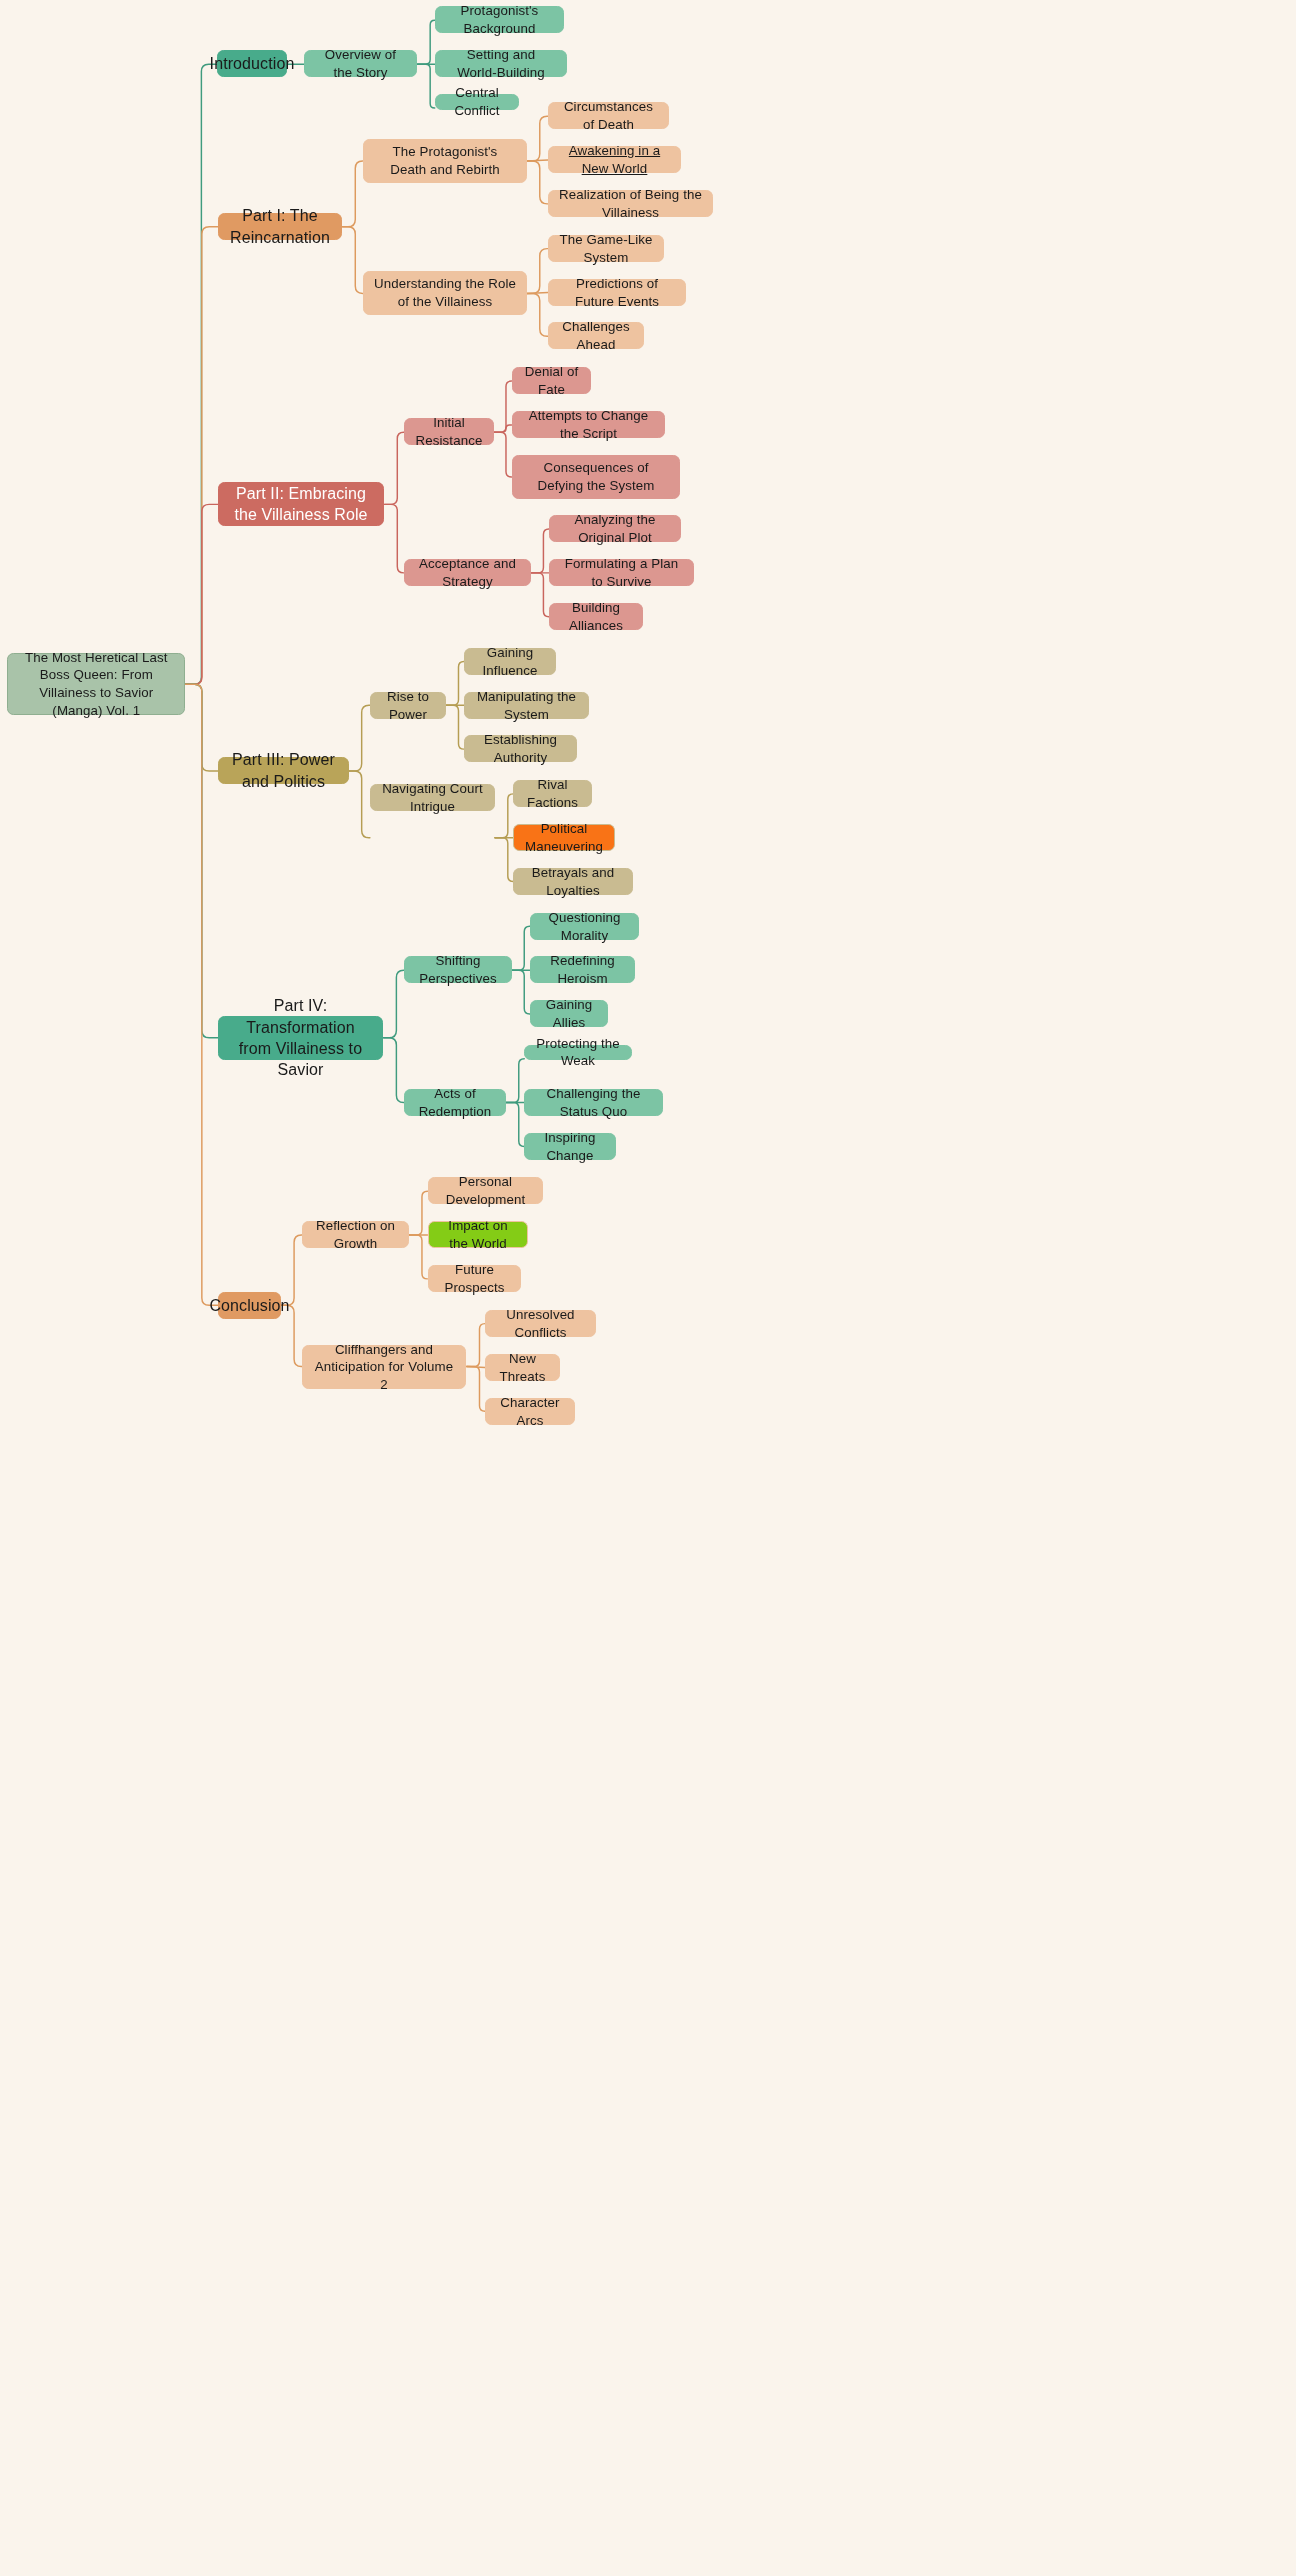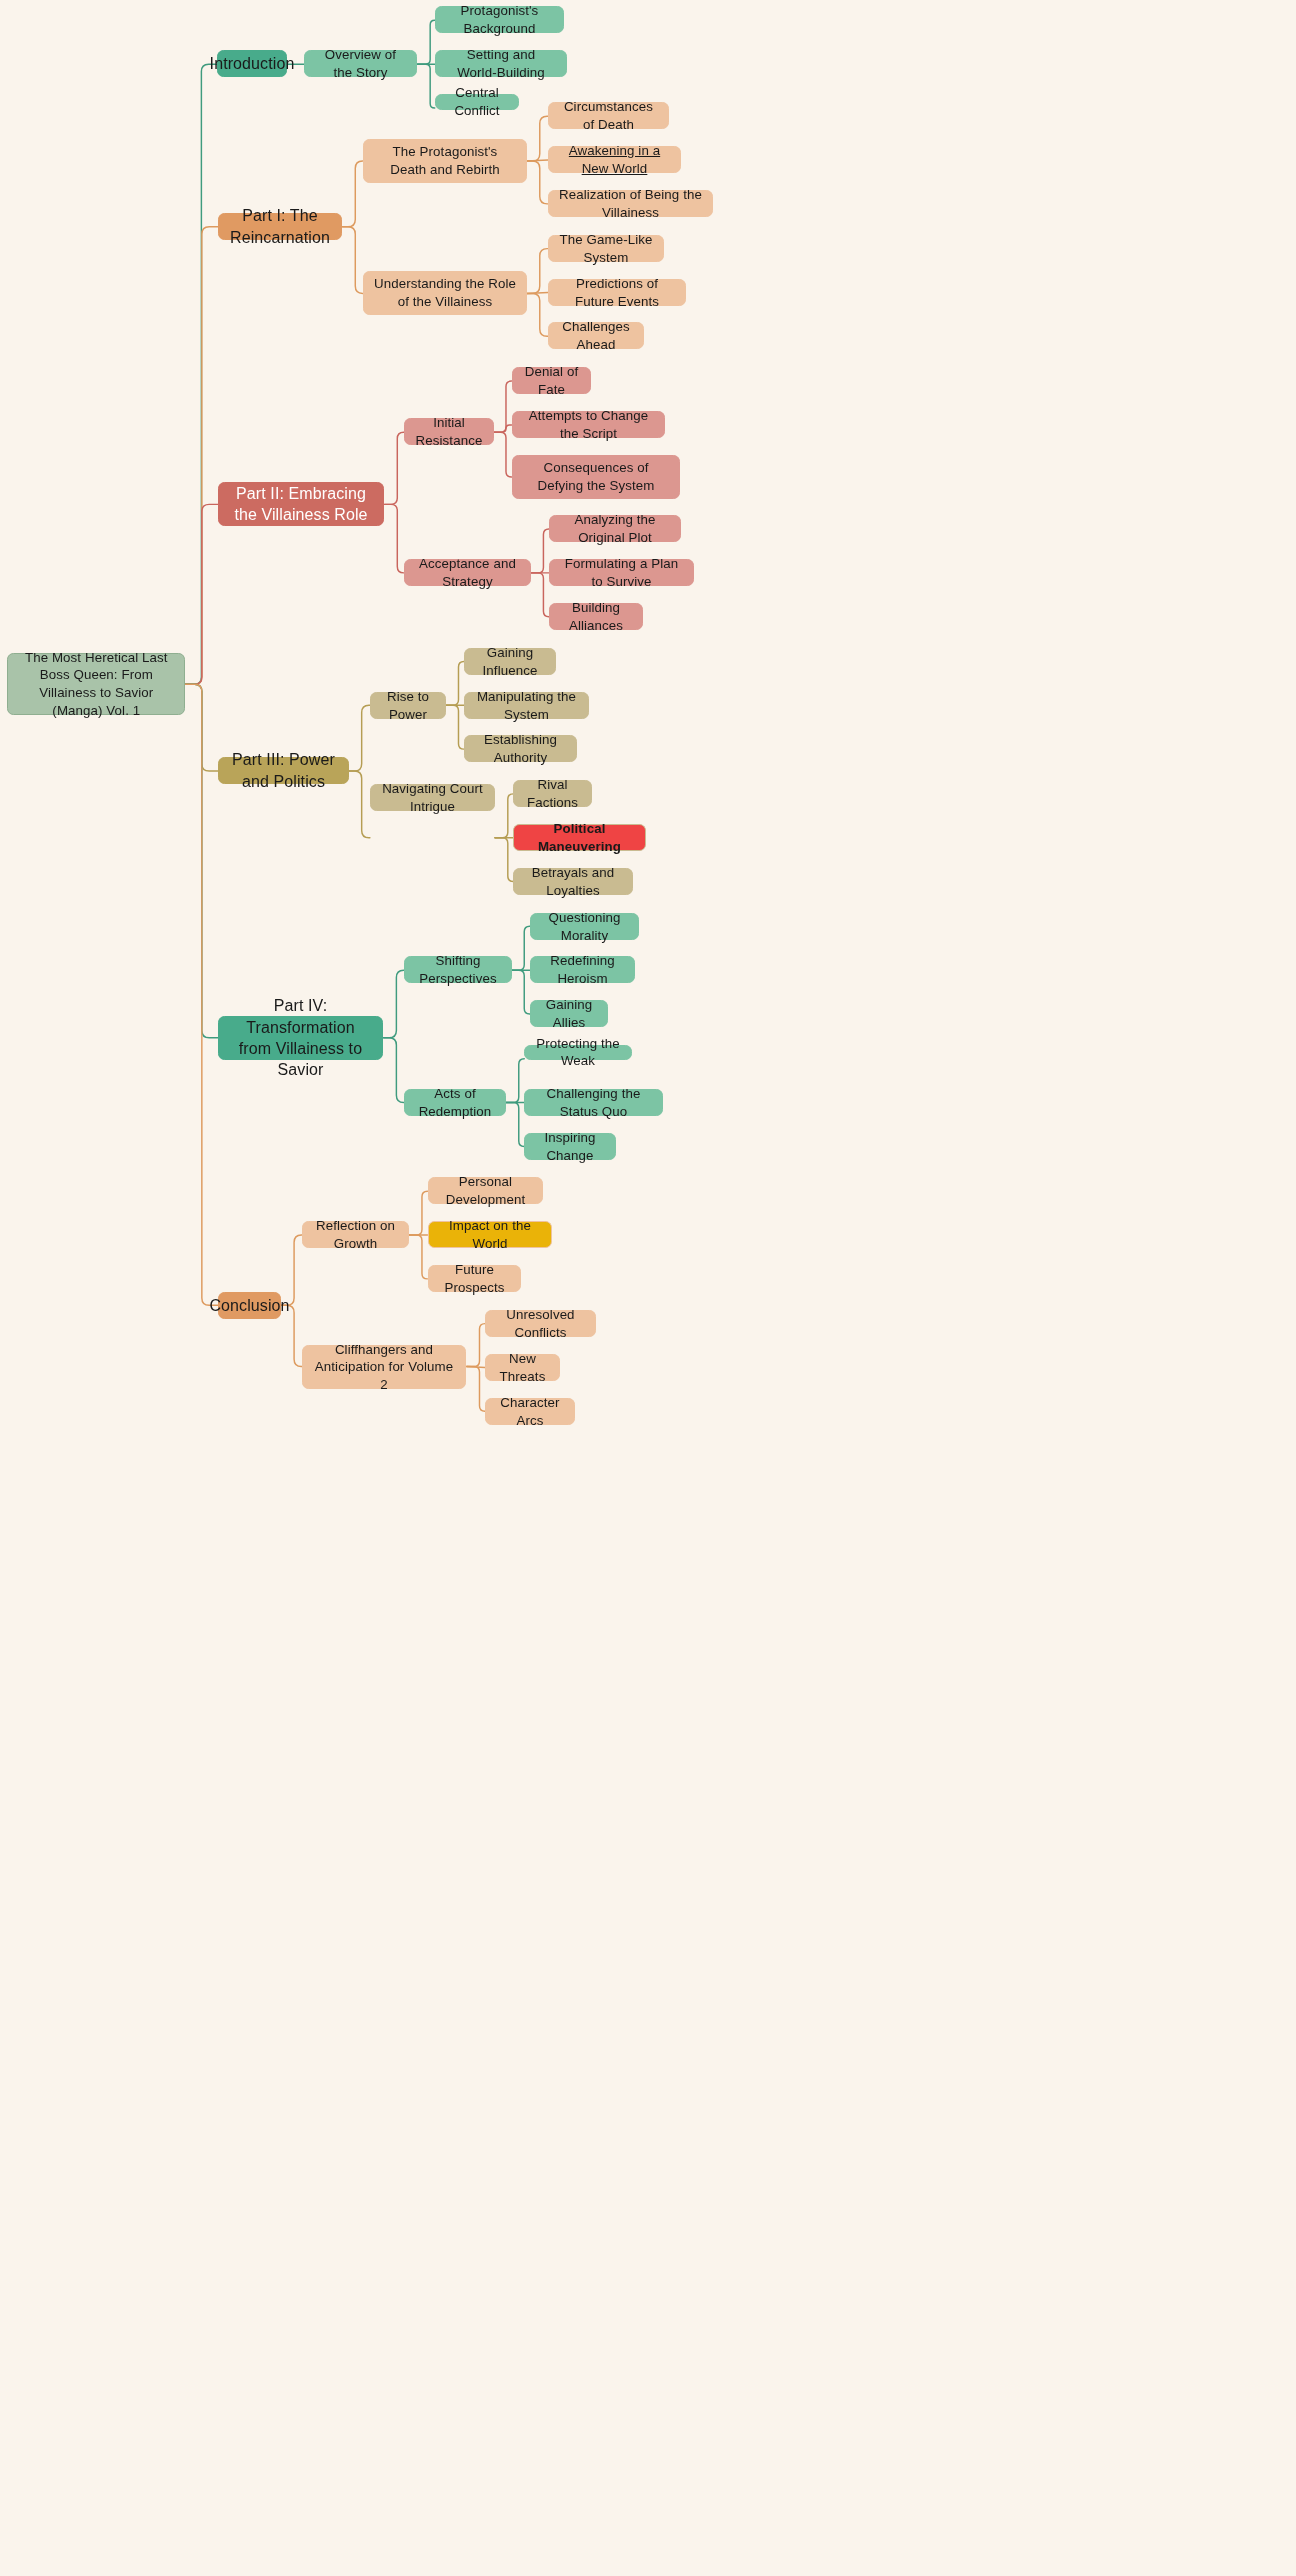--- a/index.html
+++ b/index.html
@@ -113,34 +113,34 @@
     <div class="node l3" style="left: 549px; top: 515px; width: 132px; height: 27px; background: rgb(220, 151, 144); border: 0.9px solid rgb(220, 151, 144);">Analyzing the Original Plot</div>
     <div class="node l3" style="left: 549px; top: 559px; width: 145px; height: 27px; background: rgb(220, 151, 144); border: 0.9px solid rgb(220, 151, 144);">Formulating a Plan to Survive</div>
     <div class="node l3" style="left: 549px; top: 603px; width: 94px; height: 27px; background: rgb(220, 151, 144); border: 0.9px solid rgb(220, 151, 144);">Building Alliances</div>
     <div class="node l1" style="left: 218px; top: 757px; width: 131px; height: 27px; background: rgb(185, 164, 89); border: 0.9px solid rgb(185, 164, 89);">Part III: Power and Politics</div>
     <div class="node l2" style="left: 370px; top: 692px; width: 76px; height: 27px; background: rgb(201, 187, 145); border: 0.9px solid rgb(201, 187, 145);">Rise to Power</div>
     <div class="node l3" style="left: 464px; top: 648px; width: 92px; height: 27px; background: rgb(201, 187, 145); border: 0.9px solid rgb(201, 187, 145);">Gaining Influence</div>
     <div class="node l3" style="left: 464px; top: 692px; width: 125px; height: 27px; background: rgb(201, 187, 145); border: 0.9px solid rgb(201, 187, 145);">Manipulating the System</div>
     <div class="node l3" style="left: 464px; top: 735px; width: 113px; height: 27px; background: rgb(201, 187, 145); border: 0.9px solid rgb(201, 187, 145);">Establishing Authority</div>
     <div class="node l2" style="left: 370px; top: 784px; width: 125px; height: 27px; background: rgb(201, 187, 145); border: 0.9px solid rgb(201, 187, 145);">Navigating Court Intrigue</div>
     <div class="node l3" style="left: 513px; top: 780px; width: 79px; height: 27px; background: rgb(201, 187, 145); border: 0.9px solid rgb(201, 187, 145);">Rival Factions</div>
-    <div class="node l3" style="left: 513px; top: 824px; width: 133px; height: 27px; background: #ef4444; border: 0.9px solid rgb(201, 187, 145); font-weight: bold;">Political Maneuvering</div>
+    <div class="node l3" style="left: 513px; top: 824px; width: 102px; height: 27px; background: #f97316; border: 0.9px solid rgb(201, 187, 145);">Political Maneuvering</div>
     <div class="node l3" style="left: 513px; top: 868px; width: 120px; height: 27px; background: rgb(201, 187, 145); border: 0.9px solid rgb(201, 187, 145);">Betrayals and Loyalties</div>
     <div class="node l1" style="left: 218px; top: 1016px; width: 165px; height: 44px; background: rgb(72, 171, 139); border: 0.9px solid rgb(72, 171, 139);">Part IV: Transformation from Villainess to Savior</div>
     <div class="node l2" style="left: 404px; top: 956px; width: 108px; height: 27px; background: rgb(124, 196, 164); border: 0.9px solid rgb(124, 196, 164);">Shifting Perspectives</div>
     <div class="node l3" style="left: 530px; top: 913px; width: 109px; height: 27px; background: rgb(124, 196, 164); border: 0.9px solid rgb(124, 196, 164);">Questioning Morality</div>
     <div class="node l3" style="left: 530px; top: 956px; width: 105px; height: 27px; background: rgb(124, 196, 164); border: 0.9px solid rgb(124, 196, 164);">Redefining Heroism</div>
     <div class="node l3" style="left: 530px; top: 1000px; width: 78px; height: 27px; background: rgb(124, 196, 164); border: 0.9px solid rgb(124, 196, 164);">Gaining Allies</div>
     <div class="node l2" style="left: 404px; top: 1089px; width: 102px; height: 27px; background: rgb(124, 196, 164); border: 0.9px solid rgb(124, 196, 164);">Acts of Redemption</div>
     <div class="node l3" style="left: 524px; top: 1045px; width: 108px; height: 14px; background: rgb(124, 196, 164); border: 0.9px solid rgb(124, 196, 164);">Protecting the Weak</div>
     <div class="node l3" style="left: 524px; top: 1089px; width: 139px; height: 27px; background: rgb(124, 196, 164); border: 0.9px solid rgb(124, 196, 164);">Challenging the Status Quo</div>
     <div class="node l3" style="left: 524px; top: 1133px; width: 92px; height: 27px; background: rgb(124, 196, 164); border: 0.9px solid rgb(124, 196, 164);">Inspiring Change</div>
     <div class="node l1" style="left: 218px; top: 1292px; width: 63px; height: 27px; background: rgb(224, 154, 98); border: 0.9px solid rgb(224, 154, 98);">Conclusion</div>
     <div class="node l2" style="left: 302px; top: 1221px; width: 107px; height: 27px; background: rgb(238, 195, 160); border: 0.9px solid rgb(238, 195, 160);">Reflection on Growth</div>
     <div class="node l3" style="left: 428px; top: 1177px; width: 115px; height: 27px; background: rgb(238, 195, 160); border: 0.9px solid rgb(238, 195, 160);">Personal Development</div>
-    <div class="node l3" style="left: 428px; top: 1221px; width: 124px; height: 27px; background: #eab308; border: 0.9px solid rgb(238, 195, 160);">Impact on the World</div>
+    <div class="node l3" style="left: 428px; top: 1221px; width: 100px; height: 27px; background: #84cc16; border: 0.9px solid rgb(238, 195, 160);">Impact on the World</div>
     <div class="node l3" style="left: 428px; top: 1265px; width: 93px; height: 27px; background: rgb(238, 195, 160); border: 0.9px solid rgb(238, 195, 160);">Future Prospects</div>
     <div class="node l2" style="left: 302px; top: 1345px; width: 164px; height: 44px; background: rgb(238, 195, 160); border: 0.9px solid rgb(238, 195, 160);">Cliffhangers and Anticipation for Volume 2</div>
     <div class="node l3" style="left: 485px; top: 1310px; width: 111px; height: 27px; background: rgb(238, 195, 160); border: 0.9px solid rgb(238, 195, 160);">Unresolved Conflicts</div>
     <div class="node l3" style="left: 485px; top: 1354px; width: 75px; height: 27px; background: rgb(238, 195, 160); border: 0.9px solid rgb(238, 195, 160);">New Threats</div>
     <div class="node l3" style="left: 485px; top: 1398px; width: 90px; height: 27px; background: rgb(238, 195, 160); border: 0.9px solid rgb(238, 195, 160);">Character Arcs</div>
   </div>
 
 
 </body></html>

